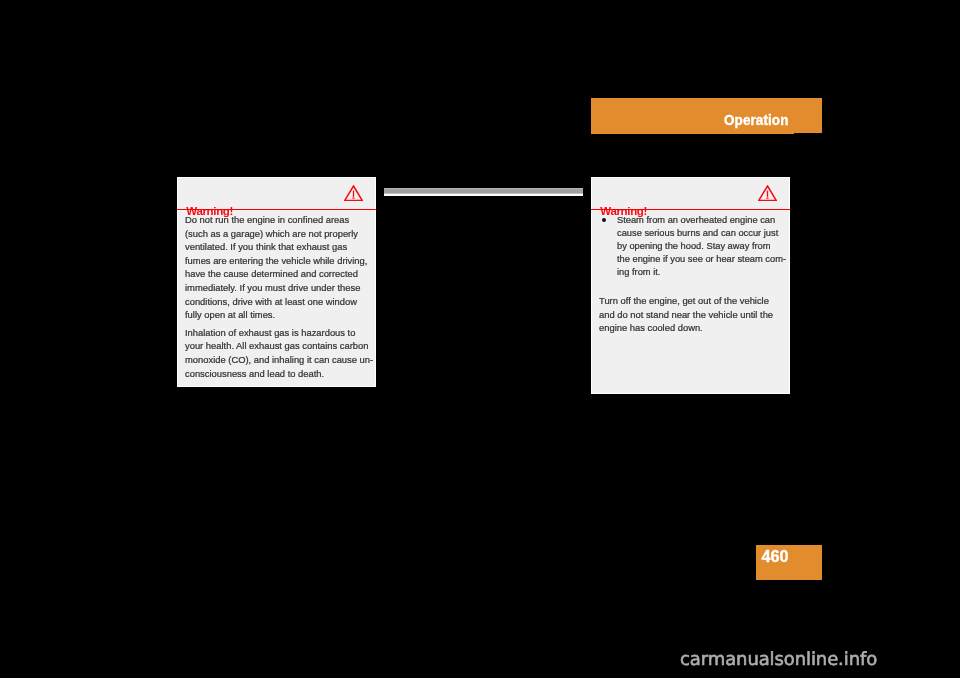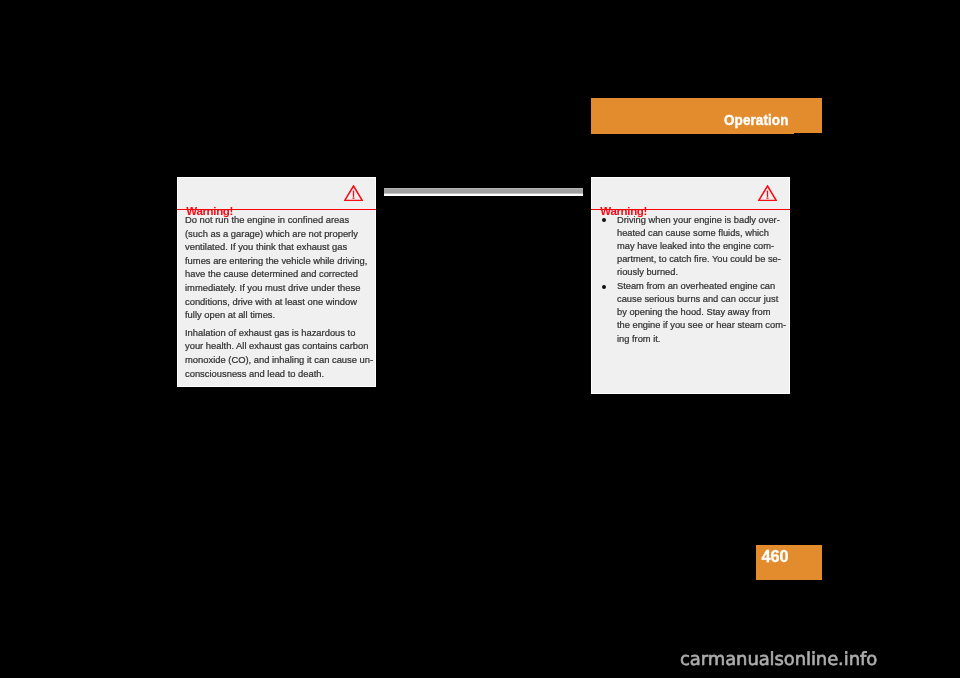--- a/index.html
+++ b/index.html
@@ -142,31 +142,29 @@
         <svg viewBox="0 0 190 164" width="19" height="16.4" aria-hidden="true">
           <path d="M95 10 L182 154 L8 154 Z" fill="none" stroke="#fa0a14" stroke-width="15" stroke-linejoin="miter" stroke-miterlimit="3"></path>
           <path d="M95 56 L95 119" stroke="#fa0a14" stroke-width="13" stroke-linecap="butt"></path>
           <rect x="85" y="125" width="20" height="13" fill="#fa0a14"></rect>
         </svg>
       </span>
       <span class="wb-rule"></span>
     </div>
     <div class="wb-body">
       <ul>
-        <li><span class="bullet">•</span><span>Driving when your engine is badly over-
-heated can cause some fluids, which
-may have leaked into the engine com-
-partment, to catch fire. You could be se-
-riously burned.</span></li>
         <li><span class="bullet">•</span><span>Steam from an overheated engine can
 cause serious burns and can occur just
 by opening the hood. Stay away from
 the engine if you see or hear steam com-
 ing from it.</span></li>
       </ul>
+      <p>Turn off the engine, get out of the vehicle
+and do not stand near the vehicle until the
+engine has cooled down.</p>
     </div>
   </div>
 
   <div class="page-chip">
     <span class="num">460</span>
   </div>
 
   <div class="watermark">carmanualsonline.info</div>
 </div>
 

